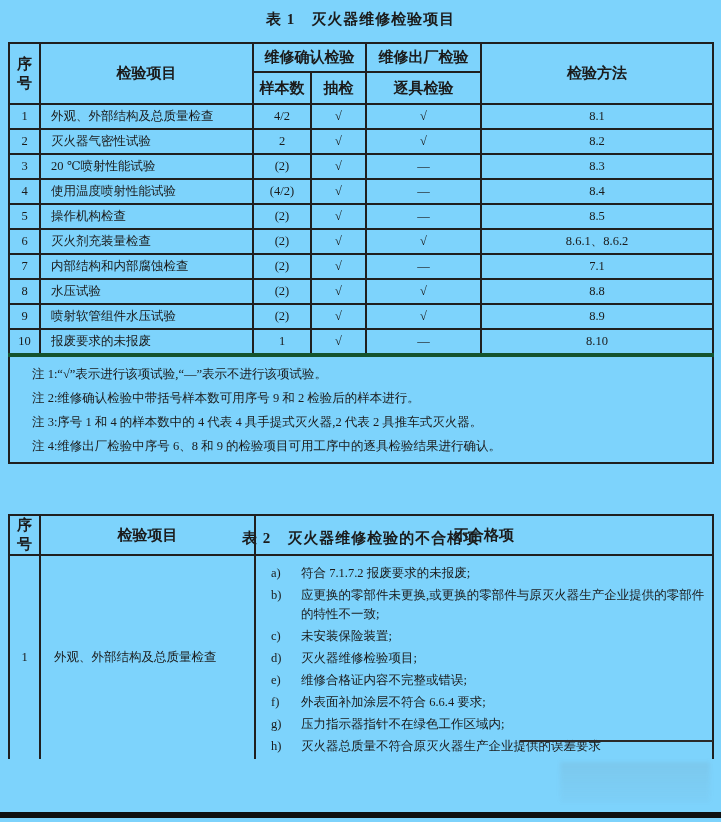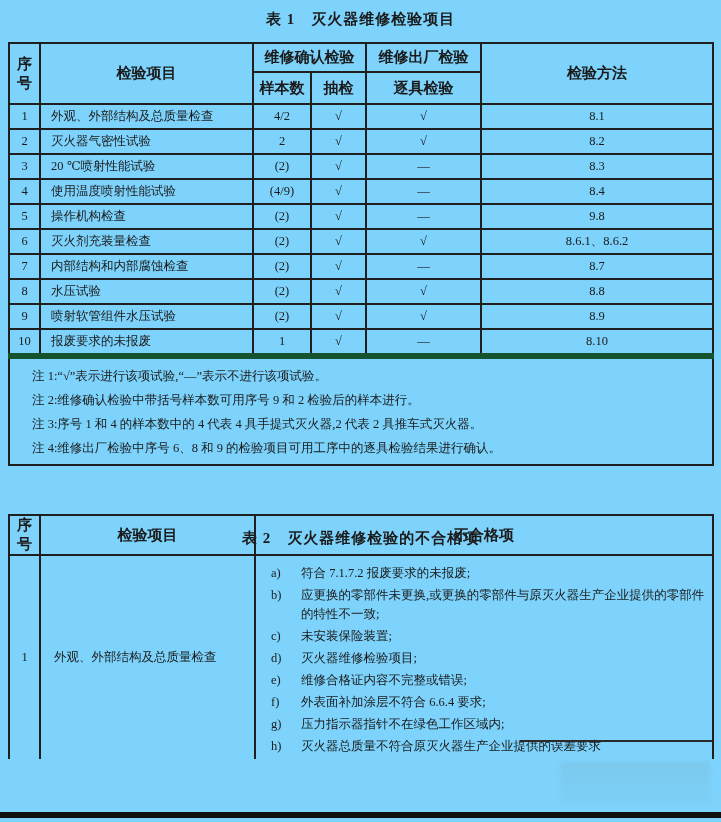--- a/index.html
+++ b/index.html
@@ -38,21 +38,21 @@
   #t1 thead tr.h1 th { height: 27px; }
   #t1 thead tr.h2 th { height: 30px; }
   #t1 tbody td { height: 23px; }
   .c { text-align: center; vertical-align: middle; }
   .item-cell { text-align: left; vertical-align: middle; padding-left: 10px; }
 
   #t1 td.notes-cell {
     height: 88px;
     padding: 5px 8px 4px 22px;
     vertical-align: top;
-    border-top: 6px solid #14532d;
+    border-top: 4px solid #14532d;
   }
   .note-line { line-height: 24px; font-size: 12.5px; white-space: nowrap; }
 
   #t2 { left: 8px; top: 514px; width: 704px; border-bottom: none; }
   #t2 thead th { height: 28px; }
   #t2 tbody td { height: 192px; border-bottom: none; }
   #t2 td.no-cell, #t2 td.item2-cell { vertical-align: middle; }
   #t2 td.item2-cell { padding-left: 13px; }
   #t2 td.defects-cell { vertical-align: top; padding: 8px 6px 0 10px; }
   .defect { display: flex; line-height: 19px; margin-bottom: 3px; font-size: 12.5px; }
@@ -130,48 +130,48 @@
         <td class="c">3</td>
         <td class="item-cell">20 ℃喷射性能试验</td>
         <td class="c">(2)</td>
         <td class="c">√</td>
         <td class="c">—</td>
         <td class="c">8.3</td>
       </tr>
       <tr>
         <td class="c">4</td>
         <td class="item-cell">使用温度喷射性能试验</td>
-        <td class="c">(4/9)</td>
+        <td class="c">(4/2)</td>
         <td class="c">√</td>
         <td class="c">—</td>
         <td class="c">8.4</td>
       </tr>
       <tr>
         <td class="c">5</td>
         <td class="item-cell">操作机构检查</td>
         <td class="c">(2)</td>
         <td class="c">√</td>
         <td class="c">—</td>
-        <td class="c">9.8</td>
+        <td class="c">8.5</td>
       </tr>
       <tr>
         <td class="c">6</td>
         <td class="item-cell">灭火剂充装量检查</td>
         <td class="c">(2)</td>
         <td class="c">√</td>
         <td class="c">√</td>
         <td class="c">8.6.1、8.6.2</td>
       </tr>
       <tr>
         <td class="c">7</td>
         <td class="item-cell">内部结构和内部腐蚀检查</td>
         <td class="c">(2)</td>
         <td class="c">√</td>
         <td class="c">—</td>
-        <td class="c">8.7</td>
+        <td class="c">7.1</td>
       </tr>
       <tr>
         <td class="c">8</td>
         <td class="item-cell">水压试验</td>
         <td class="c">(2)</td>
         <td class="c">√</td>
         <td class="c">√</td>
         <td class="c">8.8</td>
       </tr>
       <tr>

